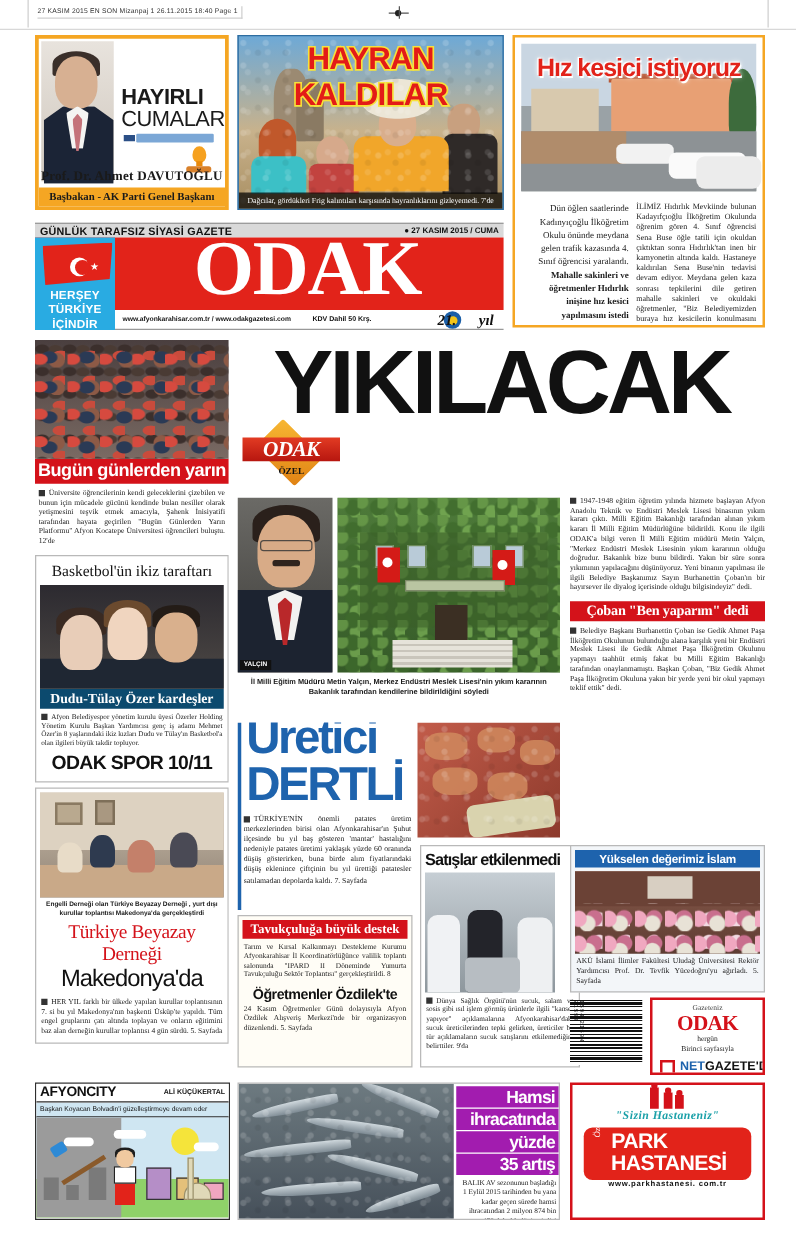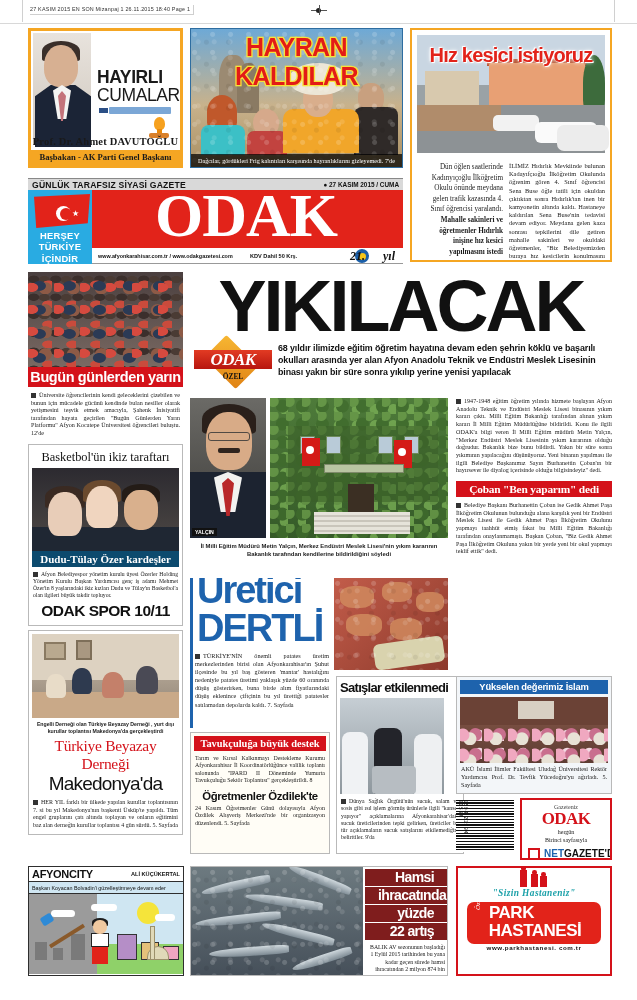--- a/index.html
+++ b/index.html
@@ -707,22 +707,22 @@
   #hamsi .img {
     position:absolute; left:0; top:0; width:172px; height:108px;
     background:linear-gradient(#6d7a80,#46505a); overflow:hidden;
   }
   #hamsi .img .fish {
     position:absolute; height:9px; background:linear-gradient(#cfd8dd,#7d8a93);
     border-radius:50% 20% 20% 50%;
   }
   #hamsi .rt { position:absolute; left:174px; top:2px; width:82px; }
   #hamsi .rt .l1, #hamsi .rt .l2, #hamsi .rt .l3 {
-    background:#7f1d1d; color:#fff; font-family:"Liberation Sans",sans-serif;
-    font-weight:bold; text-align:right; padding:0 13px; margin-bottom:1px;
+    background:#a21caf; color:#fff; font-family:"Liberation Sans",sans-serif;
+    font-weight:bold; text-align:right; padding:0 3px; margin-bottom:1px;
     letter-spacing:-.6px;
   }
   #hamsi .rt .l1 { font-size:14px; line-height:17px; }
   #hamsi .rt .l2 { font-size:14px; line-height:17px; }
   #hamsi .rt .l3 { font-size:14px; line-height:17px; }
   #hamsi .rt .body {
     padding:3px 2px 0; font-size:5.8px; line-height:7.4px;
     text-align:right; color:#1a1a1a;
   }
 
@@ -877,21 +877,20 @@
   </div>
 
   <div class="box" id="headline">
     <div class="big">YIKILACAK</div>
     <div class="badge">
       <div class="dia"></div>
       <div class="band"></div>
       <div class="word">ODAK</div>
       <div class="sub">ÖZEL</div>
     </div>
-    <div class="deck">68 yıldır ilimizde eğitim öğretim hayatına devam eden şehrin köklü ve başarılı okulları arasında yer alan Afyon Anadolu Teknik ve Endüstri Meslek Lisesinin binası yakın bir süre sonra yıkılıp yerine yenisi yapılacak</div>
   </div>
 
   <div class="box" id="col-left">
 
     <div class="lblock" id="blk-bugun">
       <div class="img">
           <div class="crowd"></div>
         </div>
       <div class="hd">Bugün günlerden yarın</div>
       <div class="body">
@@ -1081,21 +1080,21 @@
       <div class="fish" style="left:70px; top:62px; width:74px; transform:rotate(14deg);"></div>
       <div class="fish" style="left:18px; top:80px; width:80px; transform:rotate(-4deg);"></div>
       <div class="fish" style="left:96px; top:8px; width:66px; transform:rotate(22deg);"></div>
       <div class="fish" style="left:100px; top:88px; width:62px; transform:rotate(-18deg);"></div>
       <div class="grain"></div>
     </div>
     <div class="rt">
       <div class="l1">Hamsi</div>
       <div class="l1">ihracatında</div>
       <div class="l2">yüzde</div>
-      <div class="l3">22 artış</div>
+      <div class="l3">35 artış</div>
       <div class="body">BALIK AV sezonunun başladığı 1 Eylül 2015 tarihinden bu yana kadar geçen sürede hamsi ihracatından 2 milyon 874 bin 476 dolarlık döviz girdisi sağlandı. 4'te</div>
     </div>
   </div>
 
   <div class="box" id="park">
     <div class="icons">
       <div class="fig" style="left:62px; height:17px;"></div>
       <div class="fig" style="left:73px; height:13px; top:6px;"></div>
       <div class="fig" style="left:82px; height:11px; top:8px;"></div>
     </div>

